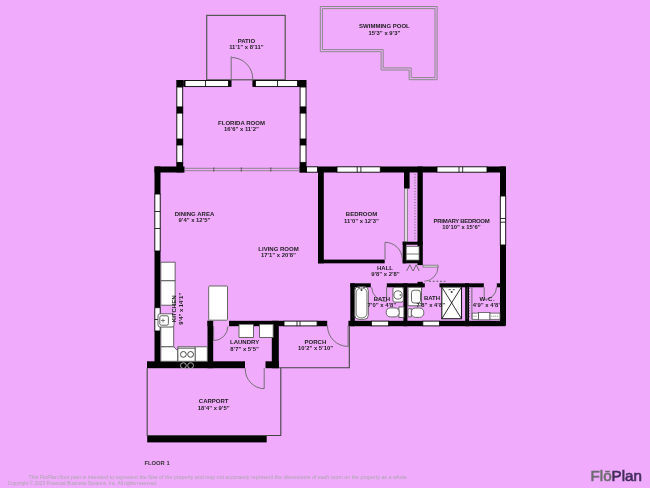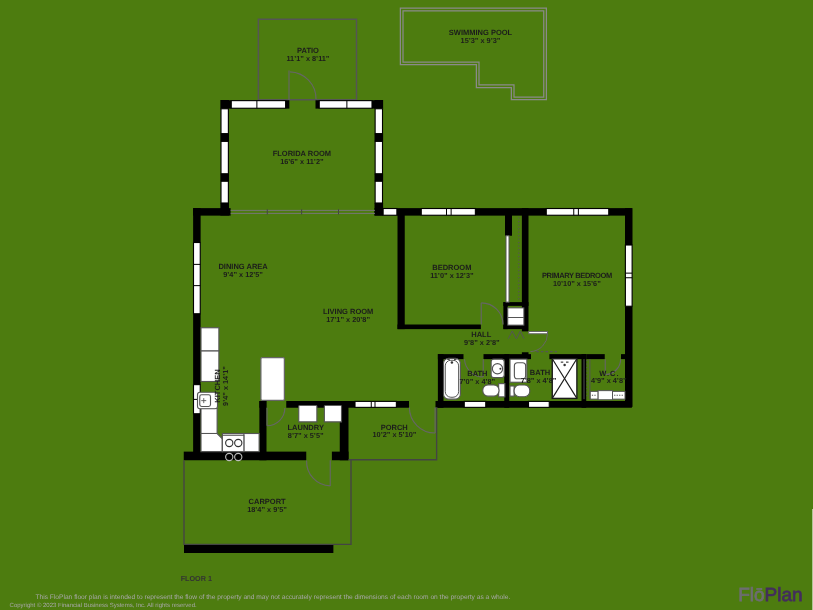--- a/index.html
+++ b/index.html
@@ -1,16 +1,16 @@
 <!DOCTYPE html>
 <html><head>
 <meta charset="utf-8">
 <style>
 html,body{margin:0;padding:0;background:#fff;}
-#page{position:relative;width:650px;height:488px;background:#4d7c0f;overflow:hidden;
+#page{position:relative;width:650px;height:488px;background:#f0abfc;overflow:hidden;
 font-family:"Liberation Sans", sans-serif;}
 svg{position:absolute;left:0;top:0;}
 text{font-family:"Liberation Sans", sans-serif;}
 .t{font-size:6px;font-weight:700;fill:#1c1c1c;}
 .d{font-size:5.85px;font-weight:700;fill:#1c1c1c;}
 </style>
 </head>
 <body>
 <div id="page">
 <svg width="650" height="488" viewBox="0 0 650 488">

